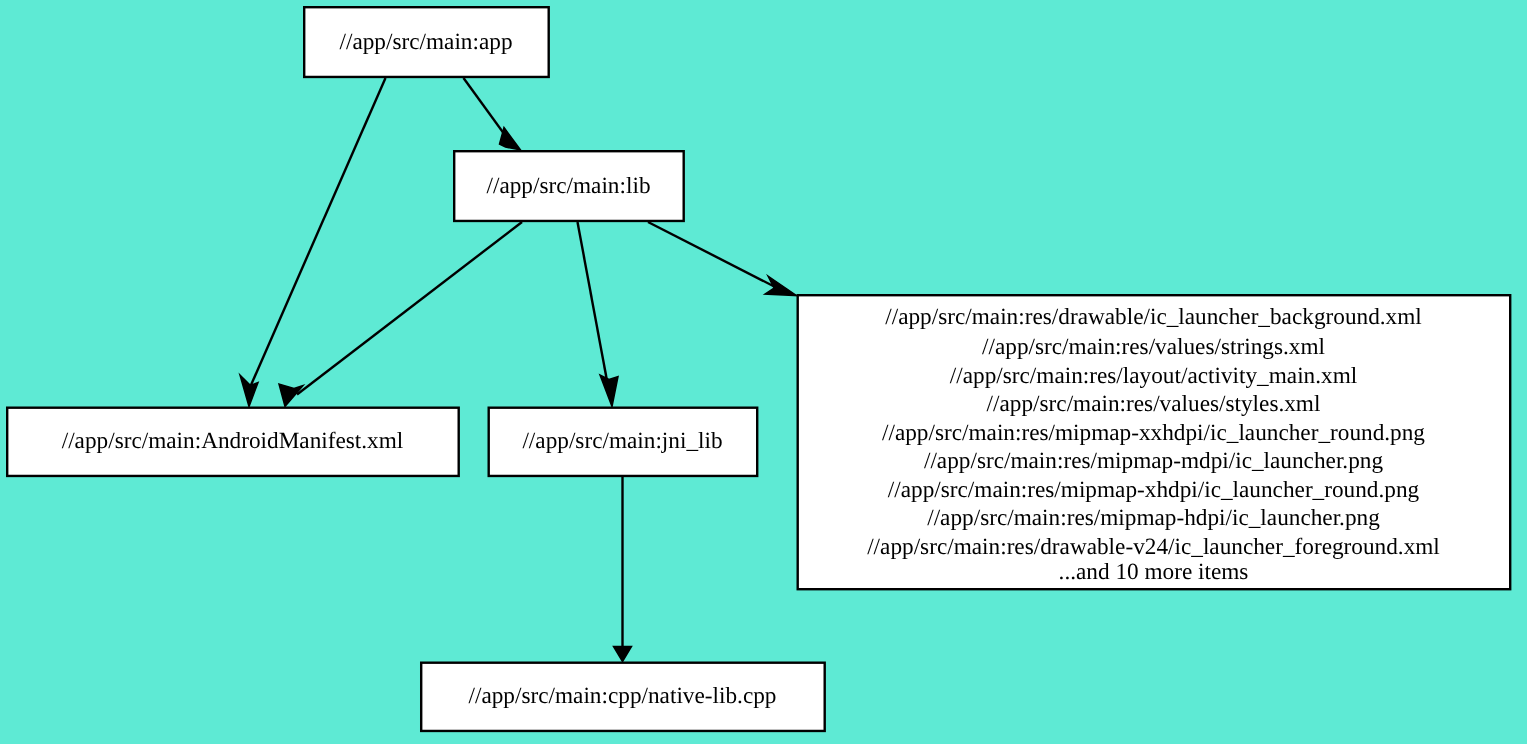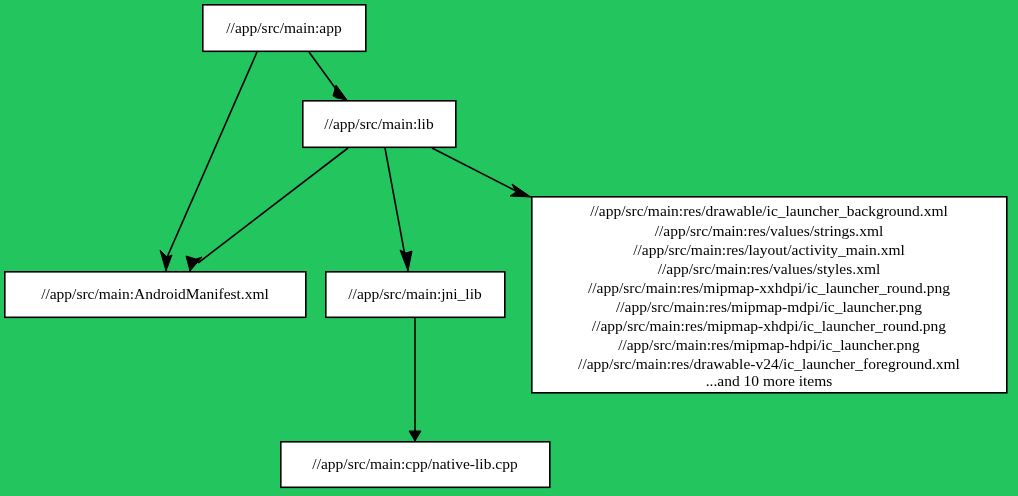--- a/index.html
+++ b/index.html
@@ -4,21 +4,21 @@
 <style>
   html, body {
     margin: 0;
     padding: 0;
     background: #ffffff;
   }
   #graph-root {
     position: relative;
     width: 1018px;
     height: 496px;
-    background: #22c55e;
+    background: #5eead4;
     overflow: hidden;
     font-family: "Liberation Serif", "DejaVu Serif", serif;
     text-decoration: underline;
   }
   #graph-svg {
     position: absolute;
     top: 0;
     left: 0;
     width: 1018px;
     height: 496px;

